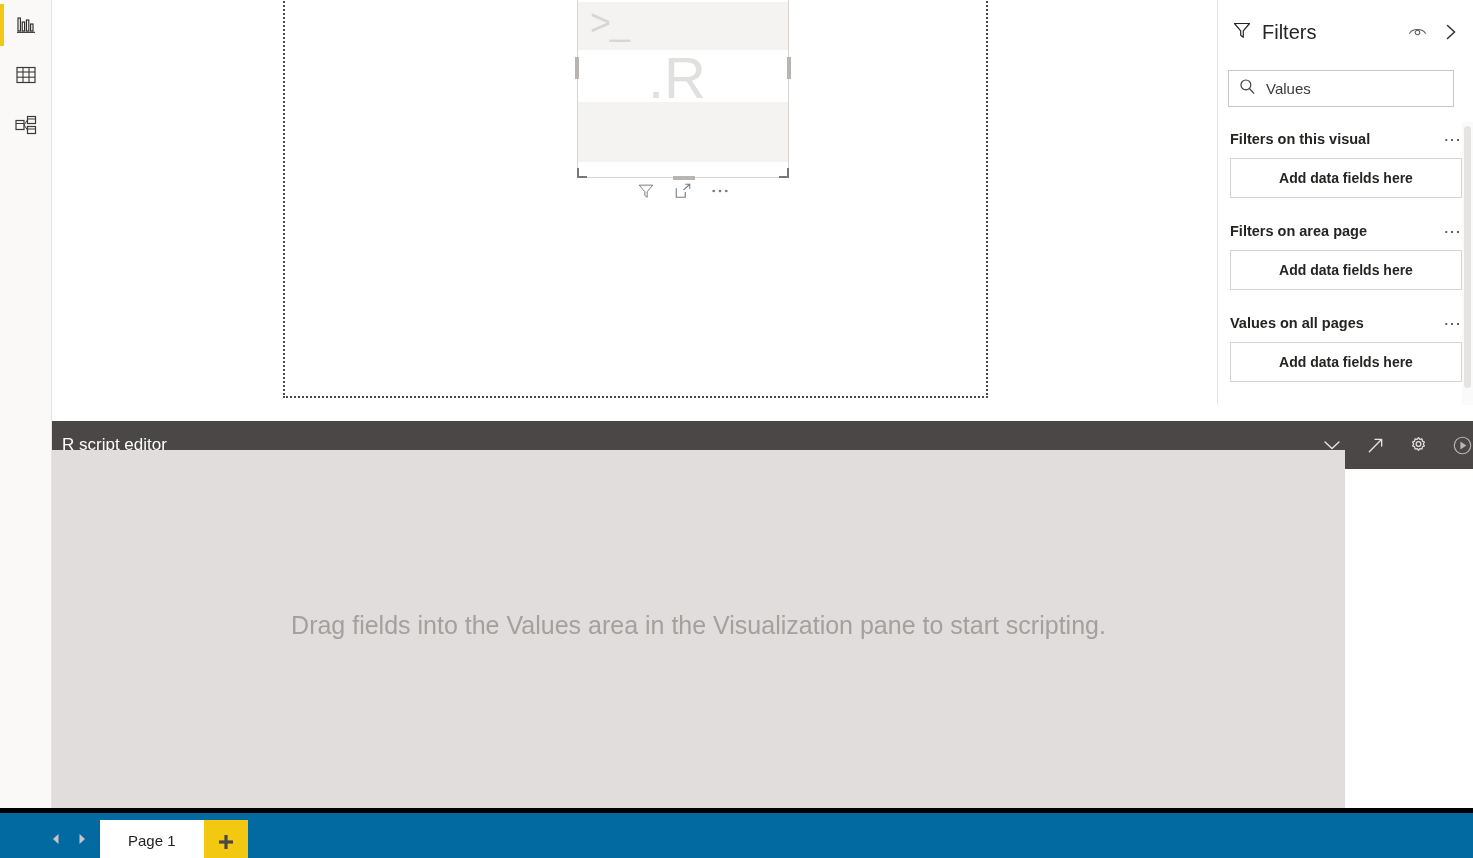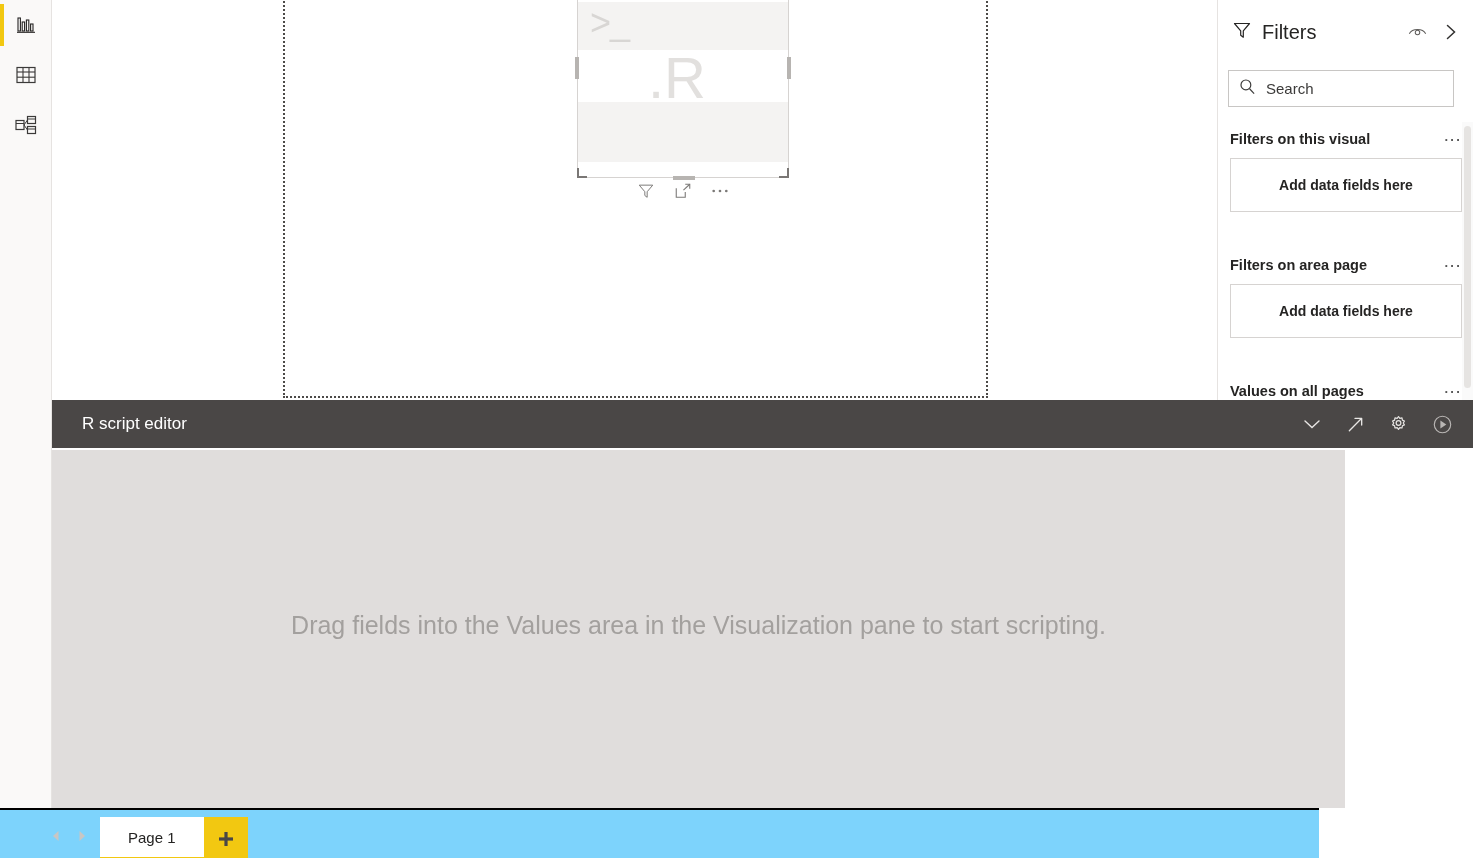--- a/index.html
+++ b/index.html
@@ -100,56 +100,56 @@
     overflow: hidden;
     font-weight: bold;
   }
   .filter-section { padding: 0 12px; }
   .fs-head {
     display: flex; align-items: center; height: 38px;
   }
   .fs-title { font-size: 14.5px; color: #252423; }
   .fs-dots { margin-left: auto; color: #555; letter-spacing: 1.5px; font-size: 13px; cursor: pointer; }
   .fs-drop {
-    height: 54px; border: 1px solid #d6d3d1; background: #fff;
-    display: flex; align-items: center; justify-content: center;
-    font-size: 14px; color: #252423; margin-bottom: 34px;
+    height: 40px; border: 1px solid #d6d3d1; background: #fff;
+    display: flex; align-items: center; justify-content: center;
+    font-size: 14px; color: #252423; margin-bottom: 14px;
   }
   #fp-scroll-track {
     position: absolute; right: 0px; top: 122px; width: 11px; height: 283px;
     background: #fafafa;
   }
   #fp-scroll-thumb {
     position: absolute; right: 2px; top: 126px; width: 7px; height: 262px;
     background: #e6e4e2; border-radius: 4px;
   }
 
   
   #editor-bar {
-    position: absolute; left: 52px; top: 400px; width: 1421px; height: 48px;
-    background: #4a4746; display: flex; align-items: center; padding: 0 20px;
+    position: absolute; left: 52px; top: 421px; width: 1421px; height: 48px;
+    background: #4a4746; display: flex; align-items: center; padding: 0 0;
   }
   #editor-title { font-size: 17px; color: #ffffff; font-weight: 400; margin-left: 10px; }
   #editor-actions { margin-left: auto; display: flex; align-items: center; gap: 24px; }
   #editor-actions span { cursor: pointer; display: flex; }
 
   #editor-body {
     position: absolute; left: 52px; top: 450px; width: 1293px; height: 358px;
     background: #e0dddc;
     display: flex; align-items: center; justify-content: center;
   }
   #editor-msg {
     font-size: 25px; color: #a3a09e; font-weight: 400;
     text-align: center; padding-bottom: 8px;
   }
 
   
   #tabbar {
-    position: absolute; left: 0; top: 808px; width: 1319px; height: 50px;
-    background: #7dd3fc; border-top: 2px solid #000000;
+    position: absolute; left: 0; top: 808px; width: 1473px; height: 50px;
+    background: #0369a1; border-top: 5px solid #000000;
   }
   #tab-nav {
     position: absolute; left: 50px; top: 9px; height: 34px;
     display: flex; align-items: center; gap: 14px;
   }
   #tab-nav span { cursor: pointer; display: flex; }
   #tabs { position: absolute; left: 100px; top: 7px; display: flex; align-items: stretch; height: 44px; }
   .tab {
     background: #ffffff; border-bottom: 4px solid #f2c811;
     display: flex; align-items: center; justify-content: center;
@@ -281,21 +281,21 @@
       </span>
     </div>
 
     <div id="filter-search">
       <span>
         <svg width="17" height="17" viewBox="0 0 18 18">
           <circle cx="7.3" cy="7.3" r="5.2" fill="none" stroke="#3b3a39" stroke-width="1.25"></circle>
           <line x1="11.2" y1="11.4" x2="16" y2="16.5" stroke="#3b3a39" stroke-width="1.25"></line>
         </svg>
       </span>
-      <span class="ph">Search</span>
+      <span class="ph">Values</span>
     </div>
 
     <div id="filters-body">
 
       <div class="filter-section">
         <div class="fs-head">
           <span class="fs-title">Filters on this visual</span>
           <span class="fs-dots">···</span>
         </div>
         <div class="fs-drop">Add data fields here</div>

